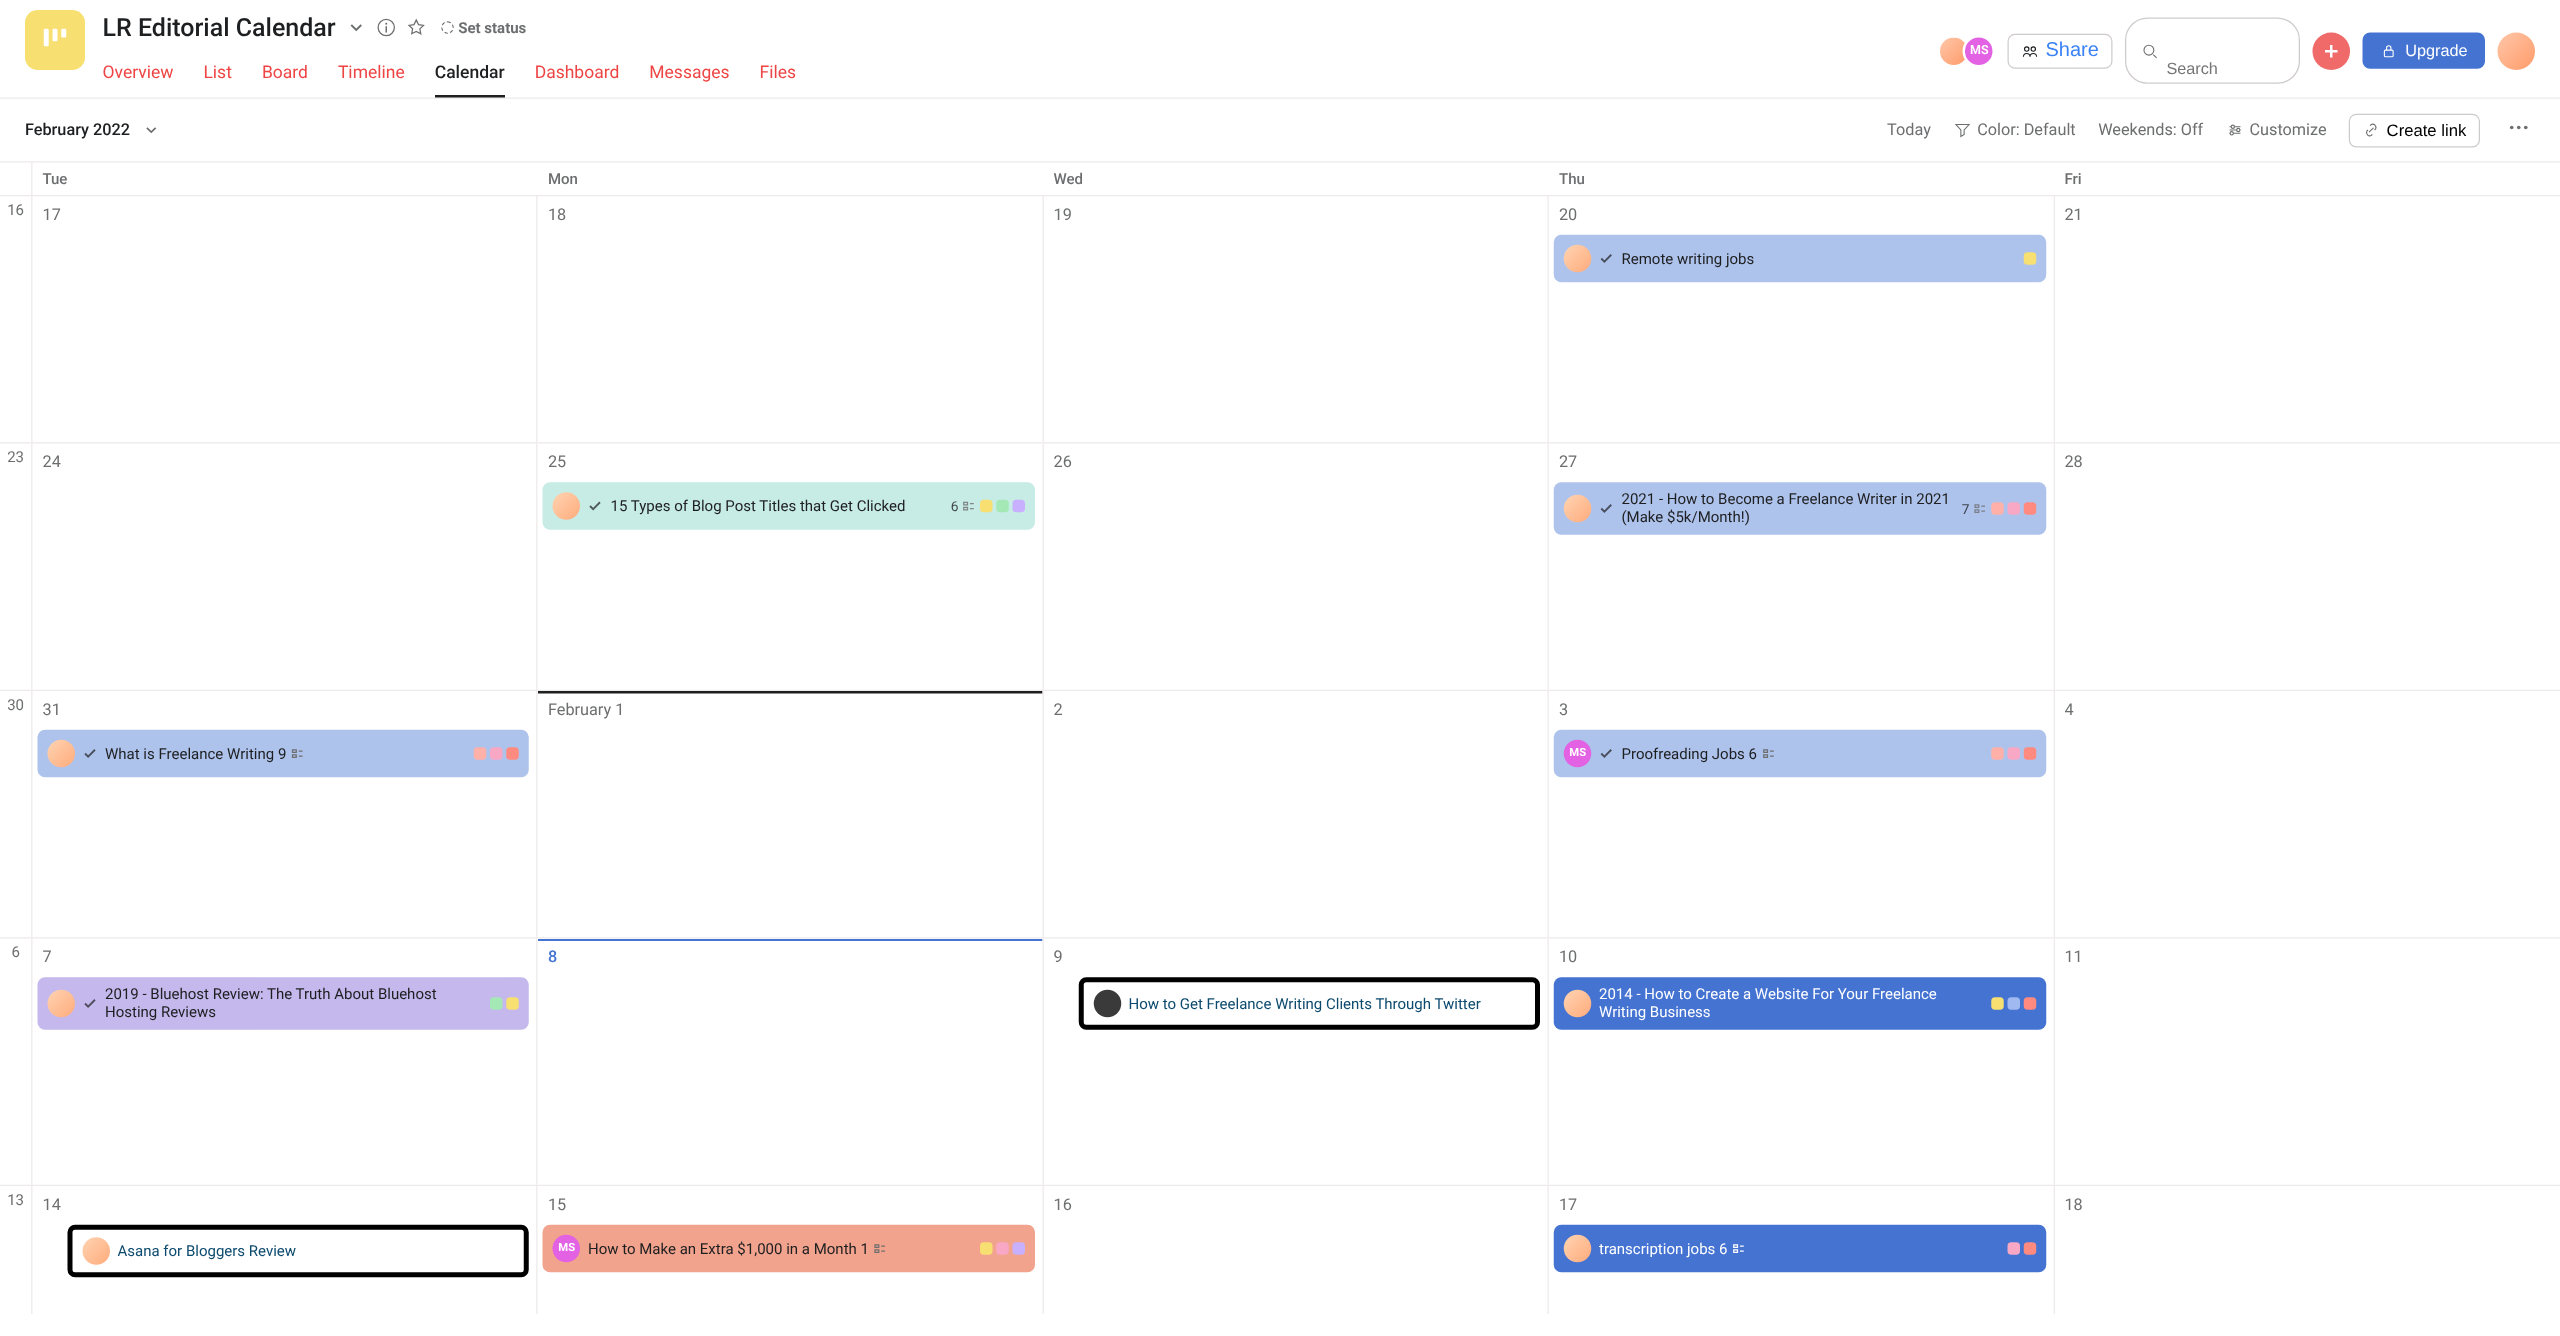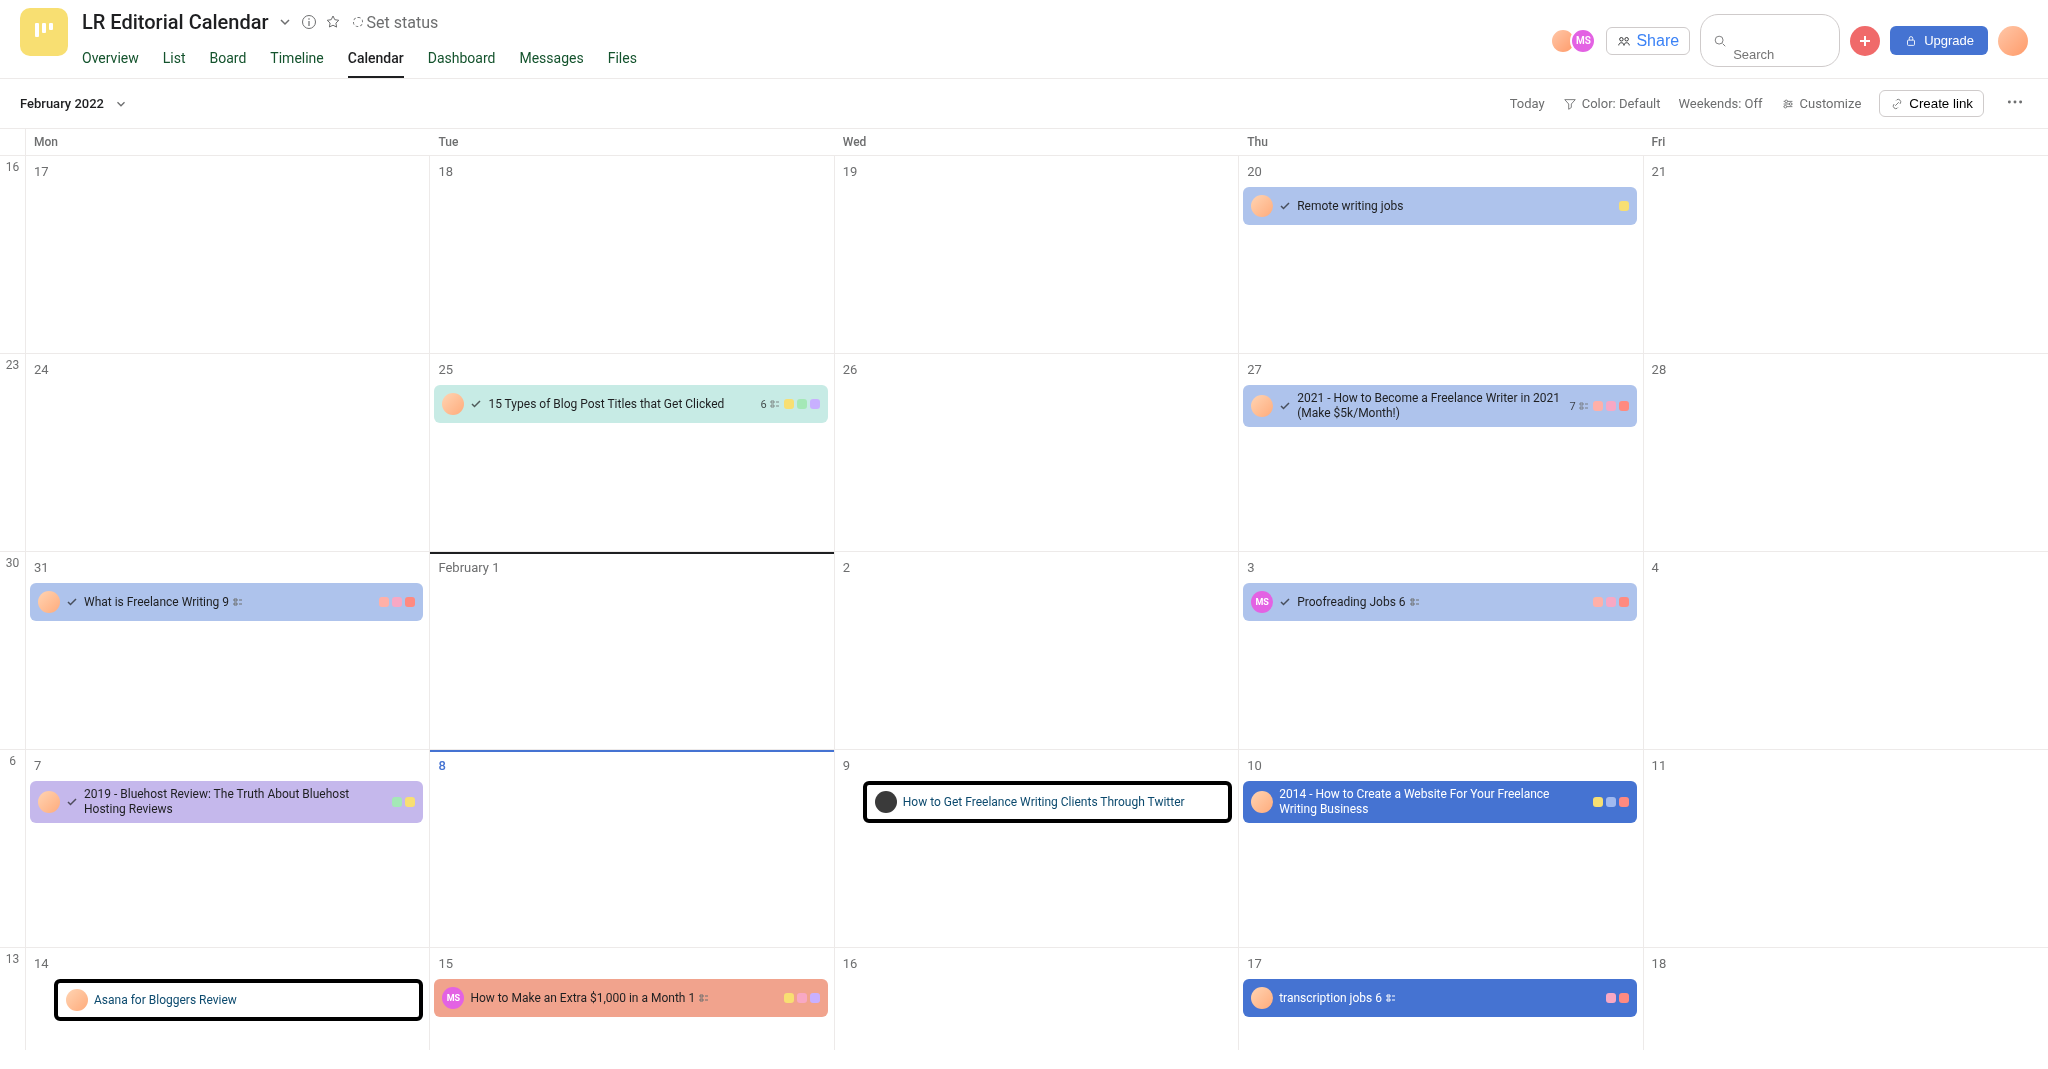--- a/index.html
+++ b/index.html
@@ -7,24 +7,24 @@
 
 
 .top-header { display: flex; align-items: flex-start; padding: 8px 20px 0 20px; border-bottom: 1px solid #edeae9; }
 .project-icon { width: 48px; height: 48px; border-radius: 10px; background: #f8df72; display: flex; align-items: center; justify-content: center; margin-right: 14px; flex-shrink: 0; }
 .project-icon svg { width: 24px; height: 24px; }
 .project-header-main { flex: 1; }
 .project-title-row { display: flex; align-items: center; gap: 8px; height: 28px; }
 .project-title { font-size: 20px; font-weight: 500; }
 .title-icon { color: #6d6e6f; cursor: pointer; display: flex; align-items: center; }
 .title-icon svg { width: 16px; height: 16px; }
-.set-status { color: #6d6e6f; font-size: 16px; display: flex; align-items: center; gap: 4px; margin-left: 4px; cursor: pointer; }
+.set-status { color: #6d6e6f; font-size: 12px; display: flex; align-items: center; gap: 4px; margin-left: 4px; cursor: pointer; font-weight: bold; }
 .set-status::before { content: ""; width: 8px; height: 8px; border: 1px dashed #6d6e6f; border-radius: 50%; }
 .tabs { display: flex; gap: 24px; margin-top: 6px; }
-.tab { padding: 8px 0 10px 0; color: #14532d; font-size: 14px; cursor: pointer; border-bottom: 2px solid transparent; }
+.tab { padding: 8px 0 10px 0; color: #ef4444; font-size: 14px; cursor: pointer; border-bottom: 2px solid transparent; }
 .tab.active { color: #1e1f21; border-bottom-color: #1e1f21; font-weight: 500; }
 
 .top-header-right { display: flex; align-items: center; gap: 10px; padding-top: 6px; }
 .member-avatars { display: flex; }
 .avatar { width: 26px; height: 26px; border-radius: 50%; border: 2px solid #fff; margin-left: -6px; display: flex; align-items: center; justify-content: center; font-size: 10px; font-weight: 600; color: #fff; }
 .avatar:first-child { margin-left: 0; }
 .avatar.user1 { background: linear-gradient(135deg,#ffc7a8,#ff9b6a); }
 .avatar.user-ms { background: #e362e3; }
 .share-btn { display: flex; align-items: center; gap: 5px; border: 1px solid #cfcbcb; border-radius: 6px; padding: 4px 10px; font-size: 16px; cursor: pointer; color: #3b82f6; background: #fff; }
 .search-box { display: flex; align-items: center; border: 1px solid #cfcbcb; border-radius: 18px; padding: 4px 12px; min-width: 140px; gap: 6px; }
@@ -203,22 +203,22 @@
           <circle cx="8" cy="8" r="1.3" fill="#6d6e6f"></circle>
           <circle cx="13" cy="8" r="1.3" fill="#6d6e6f"></circle>
         </svg>
     </span>
   </div>
 </div>
 
 <div class="calendar">
   <div class="day-headers">
     <div class="week-col-header"></div>
+    <div class="day-header">Tue</div>
     <div class="day-header">Mon</div>
-    <div class="day-header">Tue</div>
     <div class="day-header">Wed</div>
     <div class="day-header">Thu</div>
     <div class="day-header">Fri</div>
   </div>
 
   <div class="weeks">
 
     <div class="week-row">
       <div class="week-num">16</div>
       <div class="day-cell">

